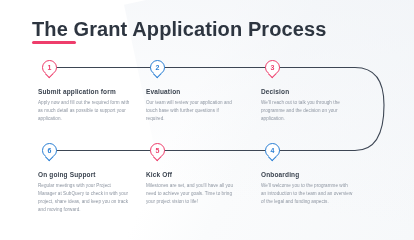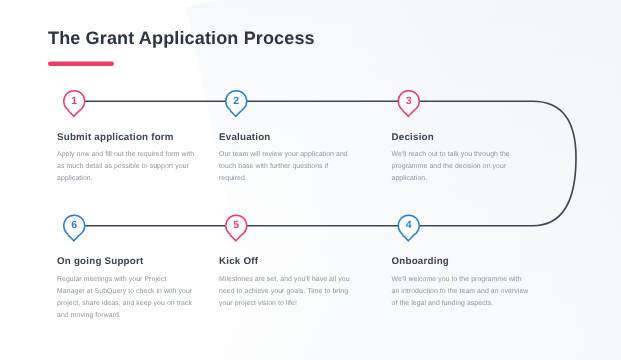--- a/index.html
+++ b/index.html
@@ -19,21 +19,21 @@
   }
   .bg-diag{
     position:absolute;right:-40px;top:-30px;width:300px;height:320px;
     background:linear-gradient(200deg, rgba(240,243,247,.85) 0%, rgba(250,251,253,0) 70%);
     transform:rotate(-12deg);
     pointer-events:none;
   }
 
   .title{
     position:absolute;left:32px;top:18px;
-    font-size:12px;font-weight:bold;color:#2d3540;letter-spacing:.1px;
+    font-size:20px;font-weight:bold;color:#2d3540;letter-spacing:.1px;
   }
   .title-rule{
     position:absolute;left:32px;top:41px;width:44px;height:2.5px;
     background:#ee3d6b;border-radius:2px;
   }
 
   
   .path-svg{position:absolute;left:0;top:0;width:414px;height:240px;pointer-events:none;}
 
   

